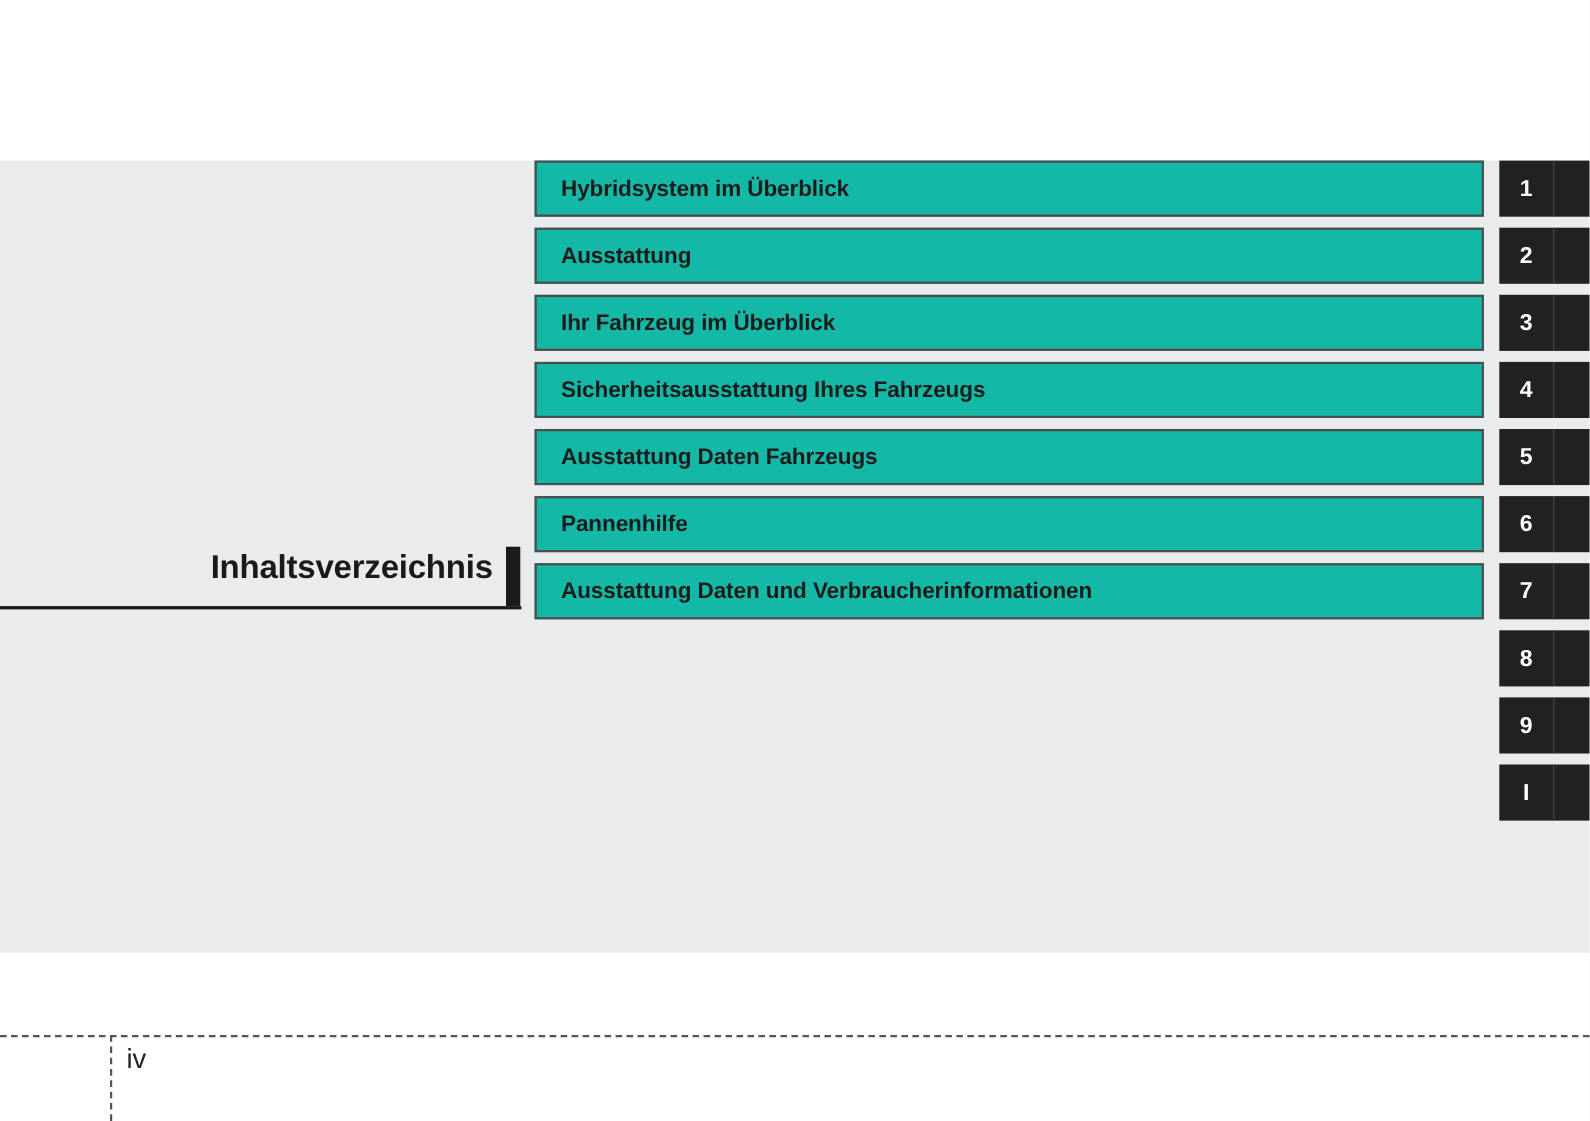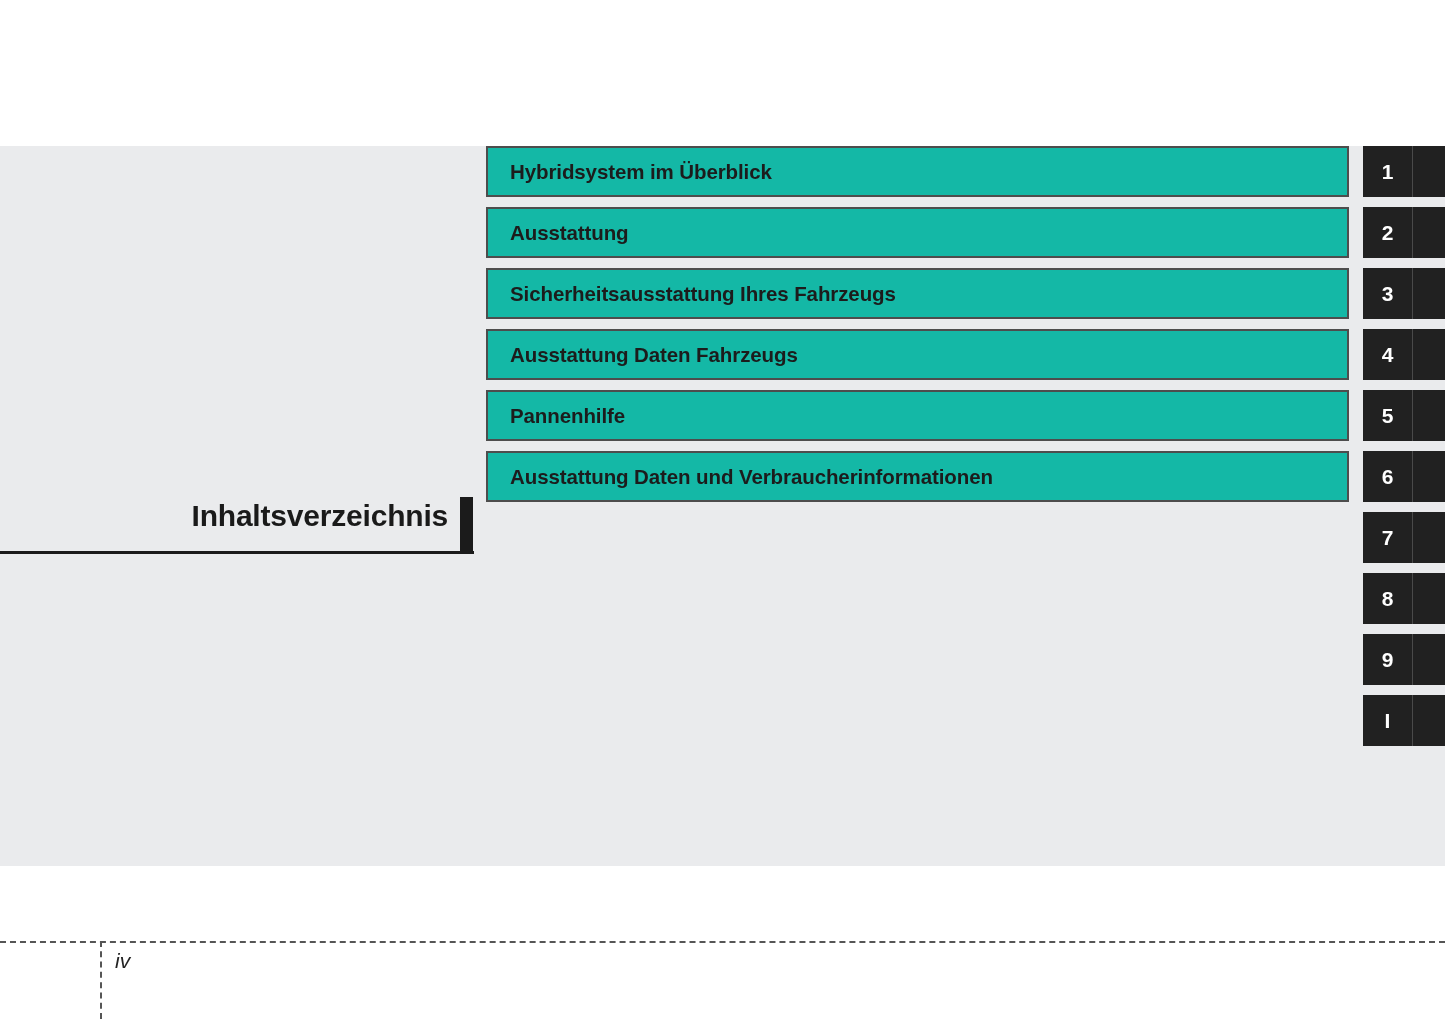--- a/index.html
+++ b/index.html
@@ -144,24 +144,23 @@
     left: 100px;
     top: 941px;
     width: 0;
     height: 78px;
     border-left: 2px dashed #555555;
   }
   #footer-page-number {
     position: absolute;
     left: 115px;
     top: 949px;
-    font-size: 21px;
+    font-size: 25px;
     color: #232323;
     font-weight: 400;
-    font-style: italic;
   }
 </style>
 </head>
 <body>
 
 <div id="content-panel"></div>
 
 <div id="title-block">
   <div id="page-title">Inhaltsverzeichnis</div>
   <div id="title-accent-bar"></div>
@@ -174,20 +173,25 @@
         <span class="chapter-label">Hybridsystem im Überblick</span>
       </div>
     </div>
     <div class="chapter-row">
       <div class="chapter-box">
         <span class="chapter-label">Ausstattung</span>
       </div>
     </div>
     <div class="chapter-row">
       <div class="chapter-box">
+        <span class="chapter-label">Ihr Fahrzeug im Überblick</span>
+      </div>
+    </div>
+    <div class="chapter-row">
+      <div class="chapter-box">
         <span class="chapter-label">Sicherheitsausstattung Ihres Fahrzeugs</span>
       </div>
     </div>
     <div class="chapter-row">
       <div class="chapter-box">
         <span class="chapter-label">Ausstattung Daten Fahrzeugs</span>
       </div>
     </div>
     <div class="chapter-row">
       <div class="chapter-box">

